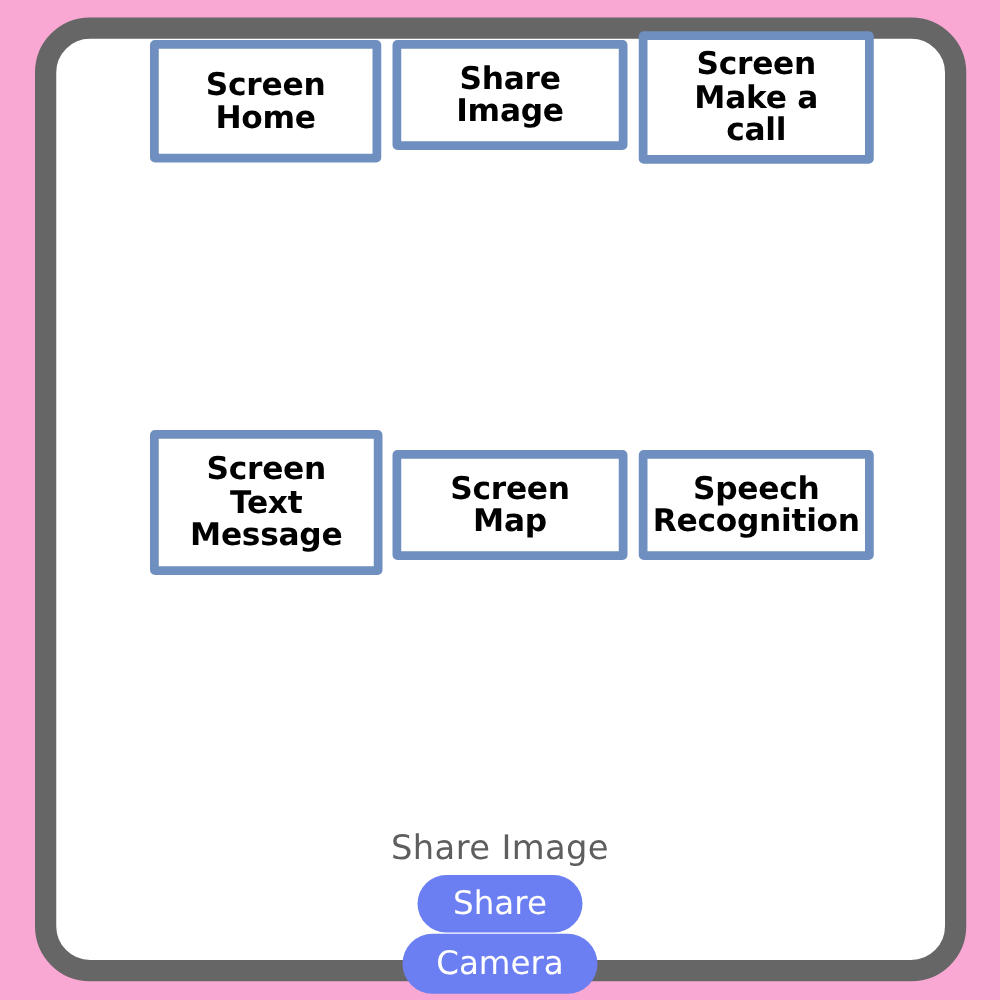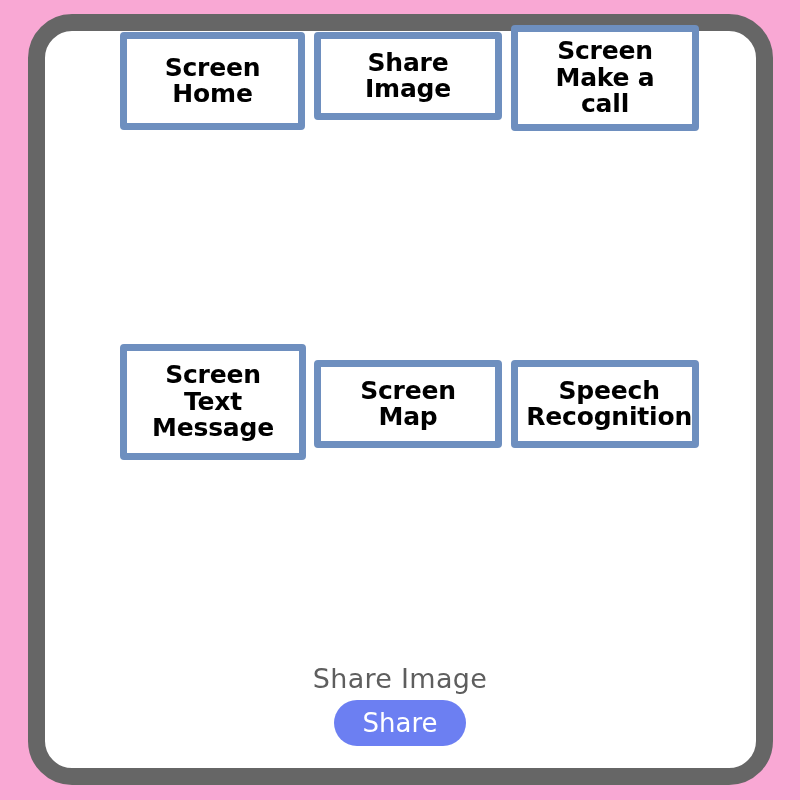--- a/index.html
+++ b/index.html
@@ -65,21 +65,21 @@
 
   #box-make-a-call      { left: 511px; top:  25px; width: 188px; height: 106px; z-index: 6; }
   #box-make-a-call      .flow-label { font-size: 25px; }
 
   #box-text-message     { left: 120px; top: 344px; width: 186px; height: 116px; z-index: 6; }
   #box-text-message     .flow-label { font-size: 25px; }
 
   #box-screen-map       { left: 314px; top: 360px; width: 188px; height:  88px; }
   #box-screen-map       .flow-label { font-size: 25px; }
 
-  #box-speech-recog     { left: 511px; top: 360px; width: 188px; height:  88px; justify-content: flex-end; }
+  #box-speech-recog     { left: 511px; top: 360px; width: 188px; height:  88px; }
   #box-speech-recog     .flow-label {
     font-size: 25px;
     white-space: pre;
     overflow: visible;
   }
 
   
   #share-sheet {
     position: absolute;
     left: 0;
@@ -152,15 +152,16 @@
   <div class="flow-box" id="box-speech-recog">
     <span class="flow-label">Speech
 Recognition</span>
   </div>
 
   <div id="share-sheet">
     <div id="share-sheet-title">Share Image</div>
 
     <button class="pill-button" id="pill-share">Share</button>
 
+    <button class="pill-button" id="pill-camera">Camera</button>
   </div>
 
 </div>
 
 </body></html>

